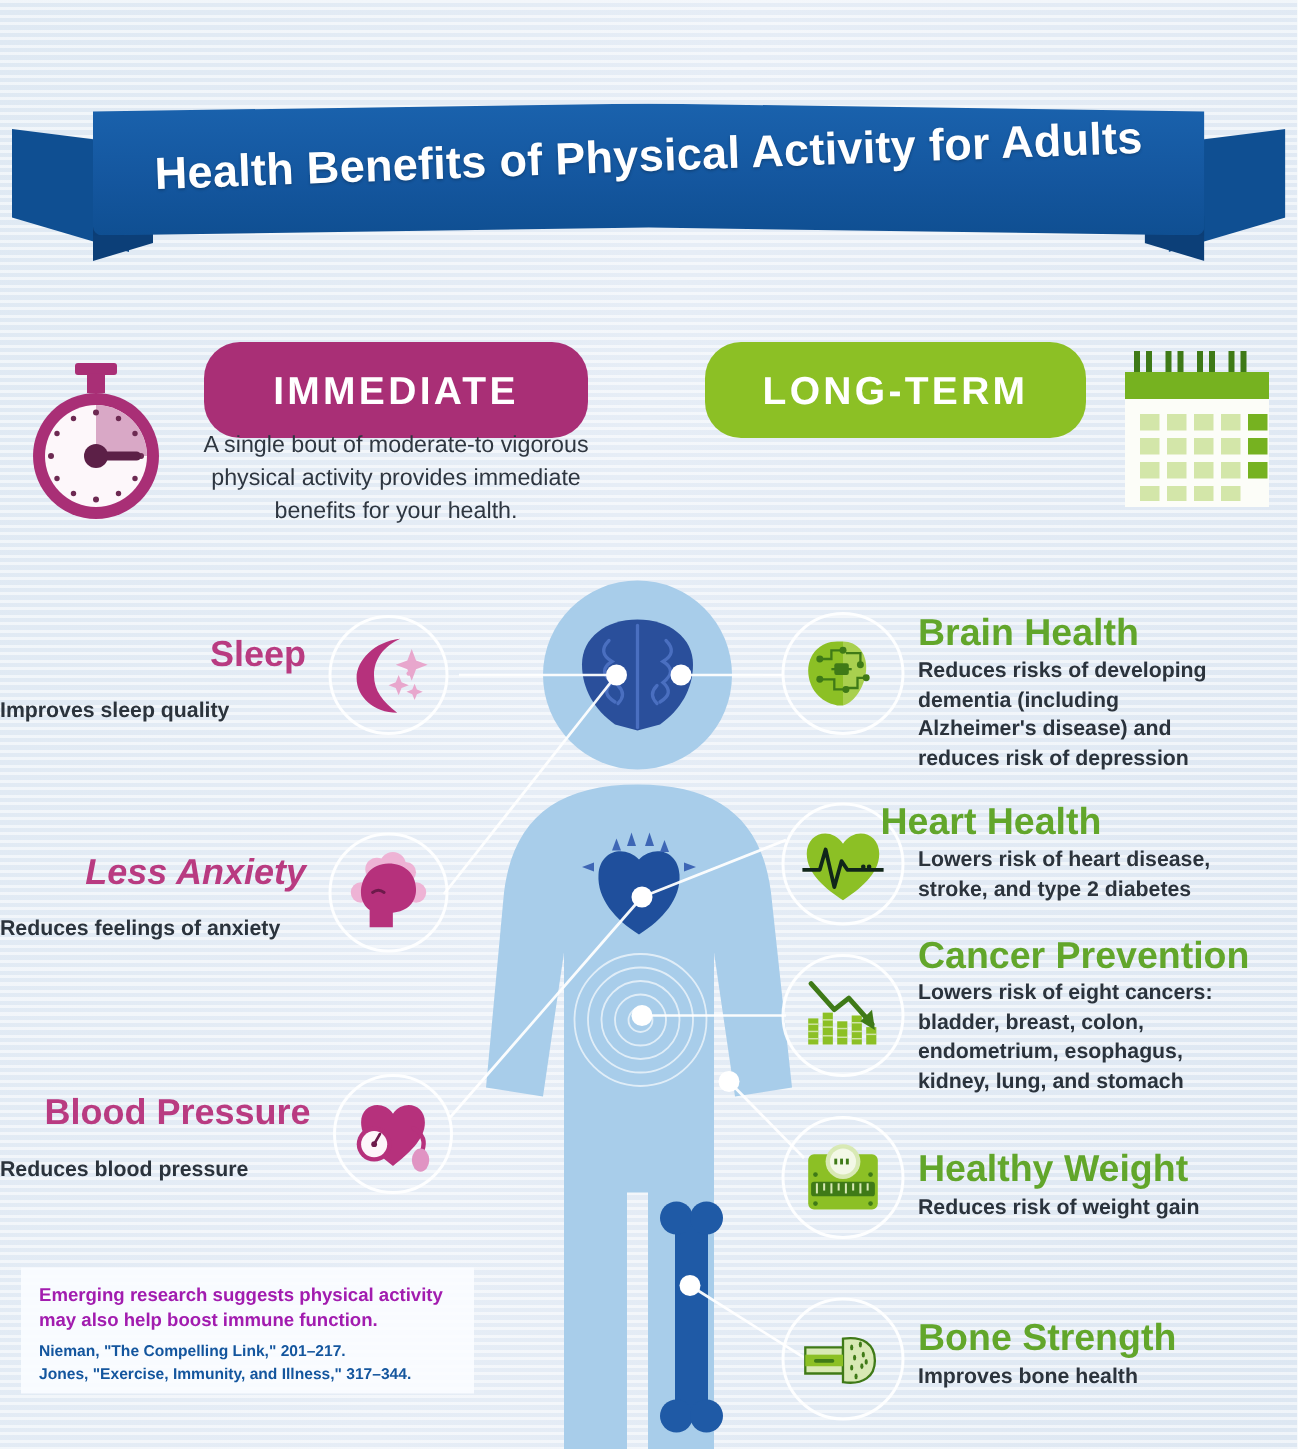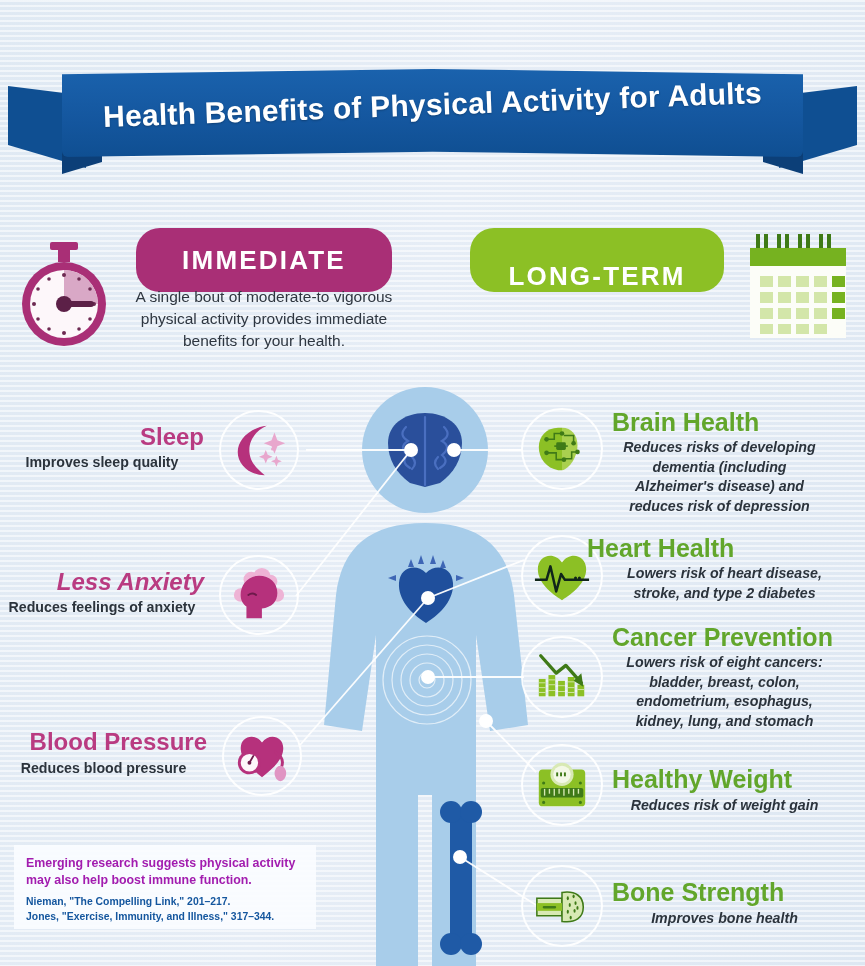--- a/index.html
+++ b/index.html
@@ -54,21 +54,21 @@
 
   
   .cat-pill {
     position:absolute;
     height:64px;
     border-radius:24px;
     display:flex; align-items:center; justify-content:center;
     color:#fff; font-weight:bold; font-size:26px; letter-spacing:2.2px;
   }
   #pill-immediate { left:136px; top:228px; width:256px; background:#a92f76; }
-  #pill-longterm  { left:470px; top:228px; width:254px; background:#8cc025;align-items:flex-end; }
+  #pill-longterm  { left:470px; top:228px; width:254px; background:#8cc025; }
 
   .cat-desc {
     position:absolute; text-align:center;
     font-size:15.5px; line-height:1.42; color:#2e3640;
   }
   #desc-immediate { left:114px; top:286px; width:300px; }
   #desc-longterm  { left:450px; top:286px; width:296px; }
 
   
   #stopwatch { position:absolute; left:10px; top:240px; width:108px; height:108px; }
@@ -81,23 +81,23 @@
   .icon-circle {
     position:absolute;
     border-radius:50%;
     border:2px solid rgba(255,255,255,0.92);
     display:flex; align-items:center; justify-content:center;
   }
   .b-title { position:absolute; font-weight:bold; }
   .b-desc  { position:absolute; font-size:14.2px; line-height:1.38; color:#2b333c; font-weight:bold; }
 
   .left-title  { color:#b93b81; font-size:24px; text-align:right; }
-  .left-desc   { text-align:center; }
+  .left-desc   { text-align:left;margin-top:12px; }
   .right-title { color:#62a62b; font-size:25px; text-align:left; }
-  .right-desc  { text-align:center;font-style:italic; }
+  .right-desc  { text-align:left; }
 
   
   #citation-box {
     position:absolute; left:14px; top:845px; width:302px; height:84px;
     background:rgba(250,252,255,0.93);
     padding:10px 12px 8px 12px;
   }
   #cit-lead { font-size:12.4px; font-weight:bold; color:#a21caf; line-height:1.34; }
   .cit-ref  { font-size:10.4px; font-weight:bold; color:#14569e; line-height:1.42; margin-top:7px;}
   .cit-ref2 { margin-top:0; }

